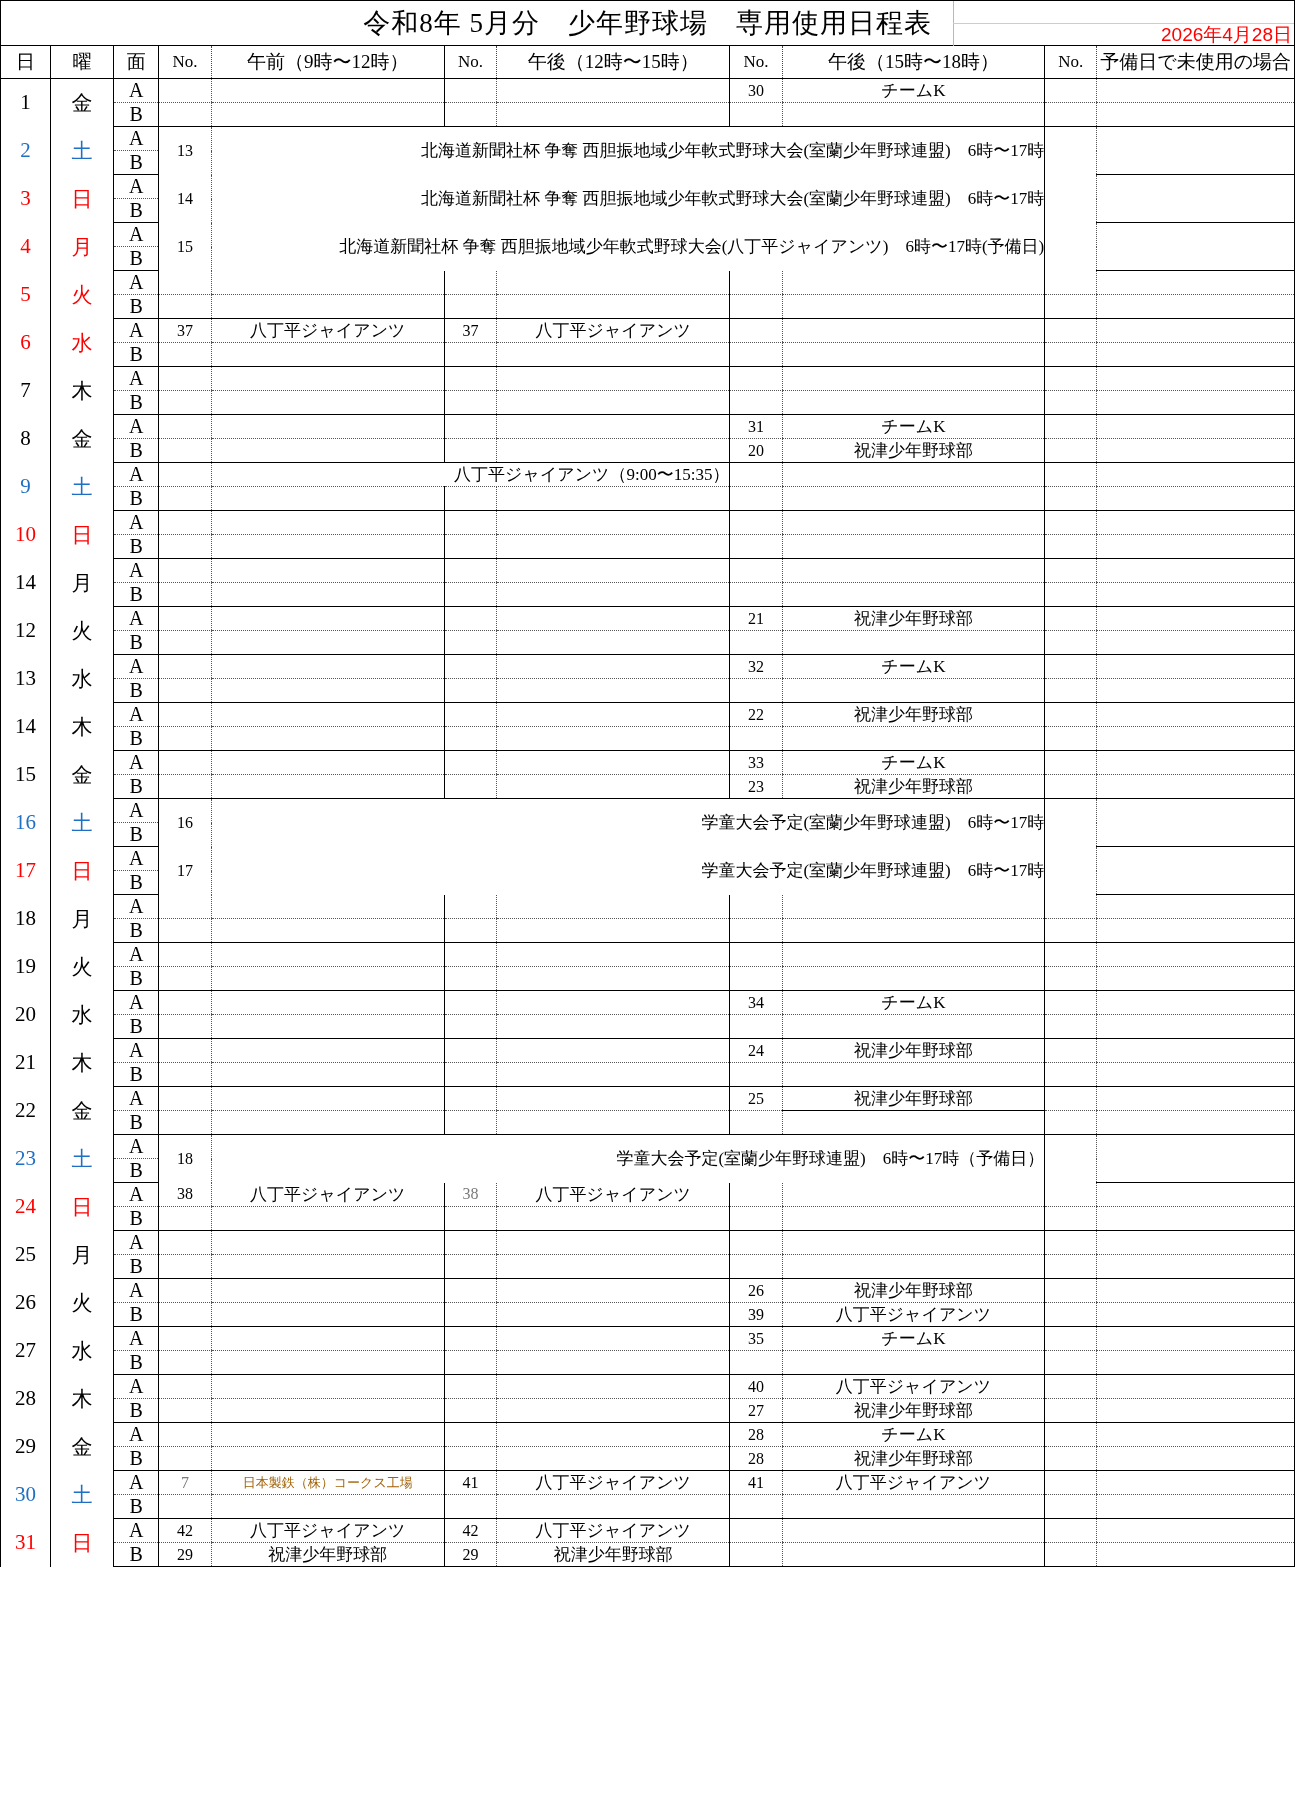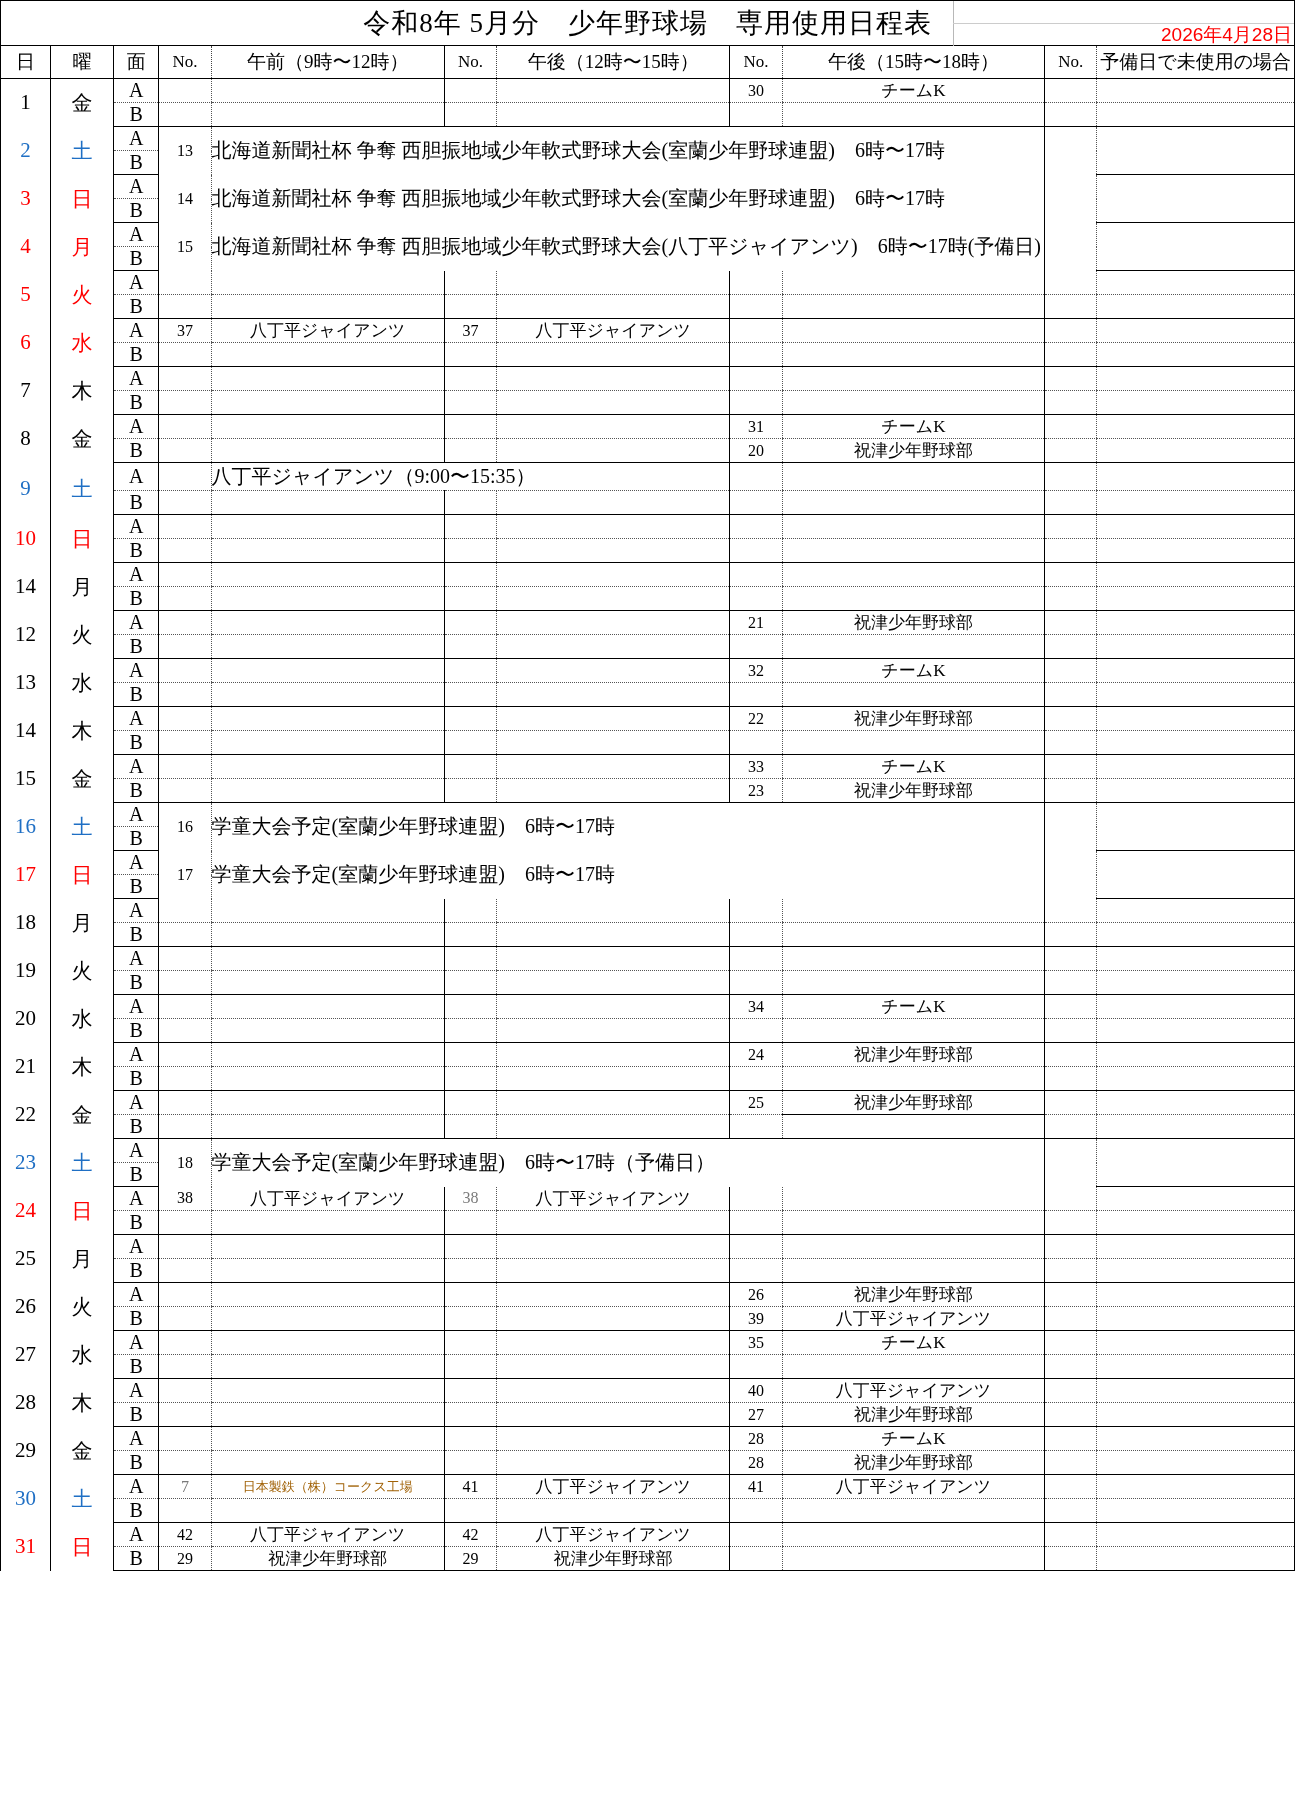--- a/index.html
+++ b/index.html
@@ -154,22 +154,22 @@
 
   
   tr.rowB td { border-bottom: 1.2px solid #000; }
 
   
   .sat { color: #1f6fc4; }
   .sun { color: #ff0000; }
 
   
   td.wide {
-    text-align: left;
-    font-size: 20px;
+    text-align: right;
+    font-size: 17px;
     border-left: 1px dotted #555;
     letter-spacing: 0px;
   }
 
   td.graytext { color: #a16207; font-size: 13px; }
   td.grayno   { color: #7a7a7a; }
   .bl-solid { border-left: 1px solid #000 !important; }
   .bb-none  { border-bottom: none !important; }
   .underline-strong { border-bottom: 1.2px solid #000 !important; }
 </style>

